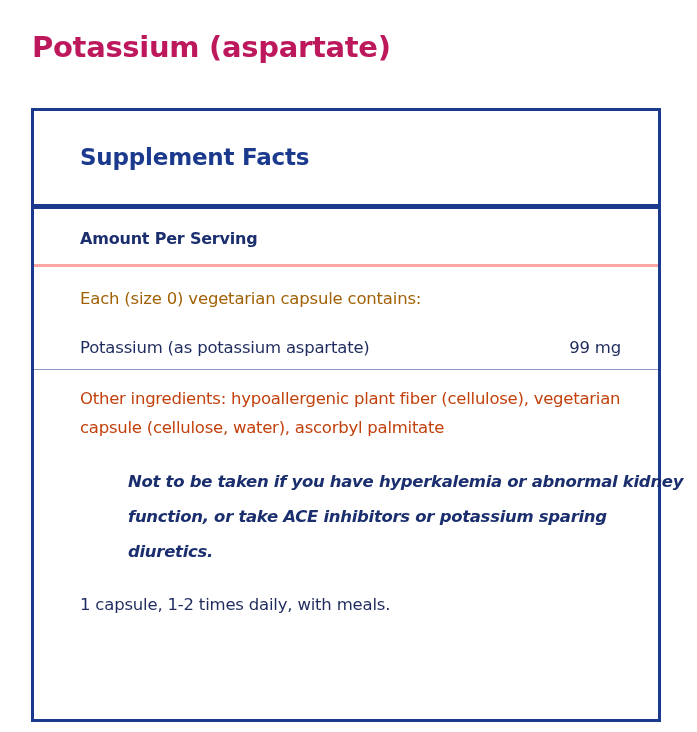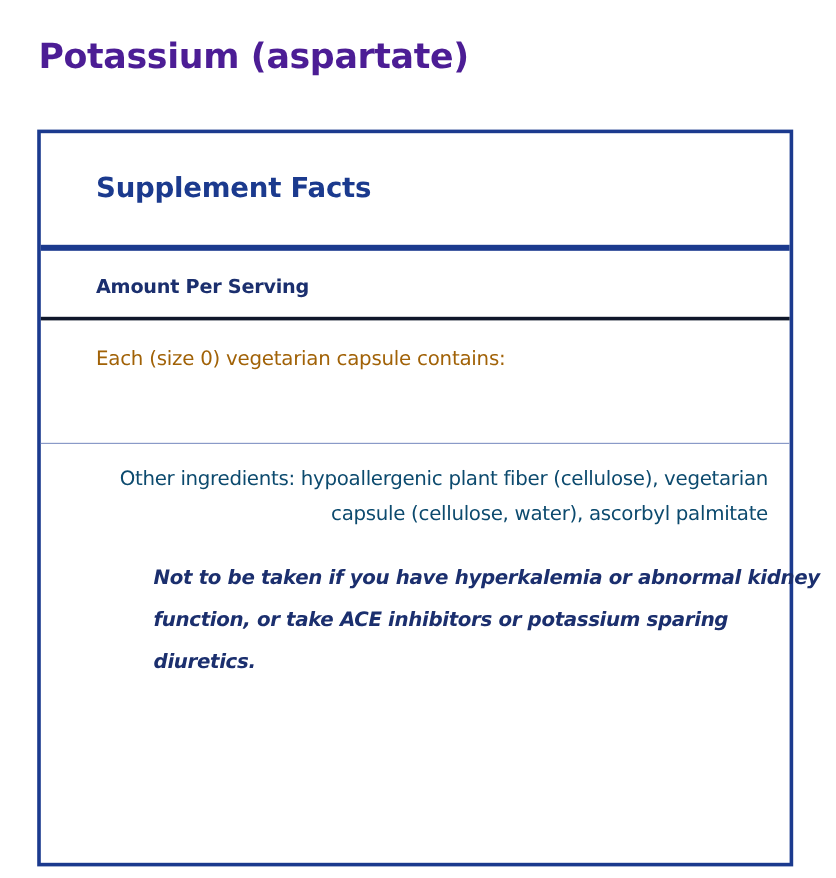--- a/index.html
+++ b/index.html
@@ -12,21 +12,21 @@
     body {
       position: relative;
       font-family: "DejaVu Sans", "Liberation Sans", sans-serif;
     }
     .product-title {
       position: absolute;
       left: 32px;
       top: 30px;
       font-size: 29px;
       font-weight: bold;
-      color: #4c1d95;
+      color: #be185d;
       letter-spacing: -0.3px;
       white-space: nowrap;
     }
     .facts-box {
       position: absolute;
       left: 31px;
       top: 108px;
       width: 630px;
       height: 614px;
       border: 3px solid #1b3a8e;
@@ -42,21 +42,21 @@
       left: 46px;
       top: 33px;
       font-size: 23px;
       font-weight: bold;
       color: #1b3a8e;
       letter-spacing: -0.2px;
       white-space: nowrap;
     }
     .serving-row {
       height: 58px;
-      border-bottom: 3px solid #0f172a;
+      border-bottom: 3px solid #fca5a5;
       position: relative;
     }
     .serving-label {
       position: absolute;
       left: 46px;
       top: 20px;
       font-size: 16px;
       font-weight: bold;
       color: #1b2f6e;
       letter-spacing: -0.2px;
@@ -88,24 +88,23 @@
       letter-spacing: -0.2px;
       white-space: nowrap;
     }
     .other-section {
       position: relative;
       padding: 14px 30px 0 46px;
     }
     .other-ingredients {
       font-size: 16.5px;
       line-height: 29px;
-      color: #0c4a6e;
+      color: #c2410c;
       letter-spacing: -0.25px;
       width: 560px;
-      text-align: right;
     }
     .warning {
       margin-top: 22px;
       font-size: 16.5px;
       line-height: 35px;
       font-weight: bold;
       font-style: italic;
       color: #1b2f6e;
       letter-spacing: -0.3px;
       width: 560px;
@@ -128,19 +127,24 @@
   <div class="facts-header">
     <h2 class="facts-title">Supplement Facts</h2>
   </div>
 
   <div class="serving-row">
     <span class="serving-label">Amount Per Serving</span>
   </div>
 
   <div class="contents-section">
     <p class="capsule-intro">Each (size 0) vegetarian capsule contains:</p>
+    <div class="ingredient-row">
+      <span>Potassium (as potassium aspartate)</span>
+      <span>99 mg</span>
+    </div>
   </div>
 
   <div class="other-section">
     <p class="other-ingredients">Other ingredients: hypoallergenic plant fiber (cellulose), vegetarian capsule (cellulose, water), ascorbyl palmitate</p>
     <p class="warning">Not to be taken if you have hyperkalemia or abnormal kidney function, or take ACE inhibitors or potassium sparing diuretics.</p>
+    <p class="directions">1 capsule, 1-2 times daily, with meals.</p>
   </div>
 </div>
 
 </body></html>

